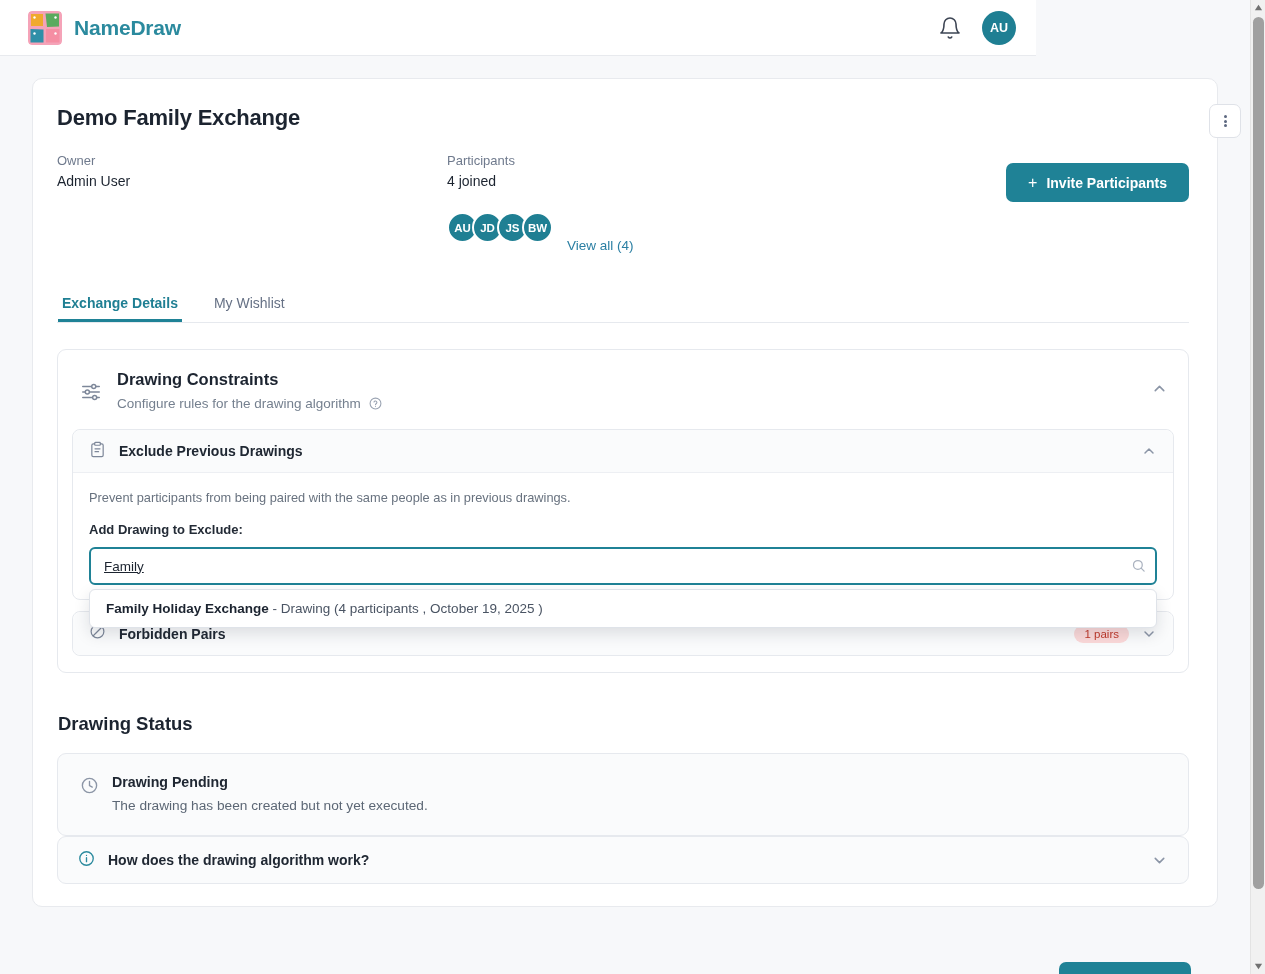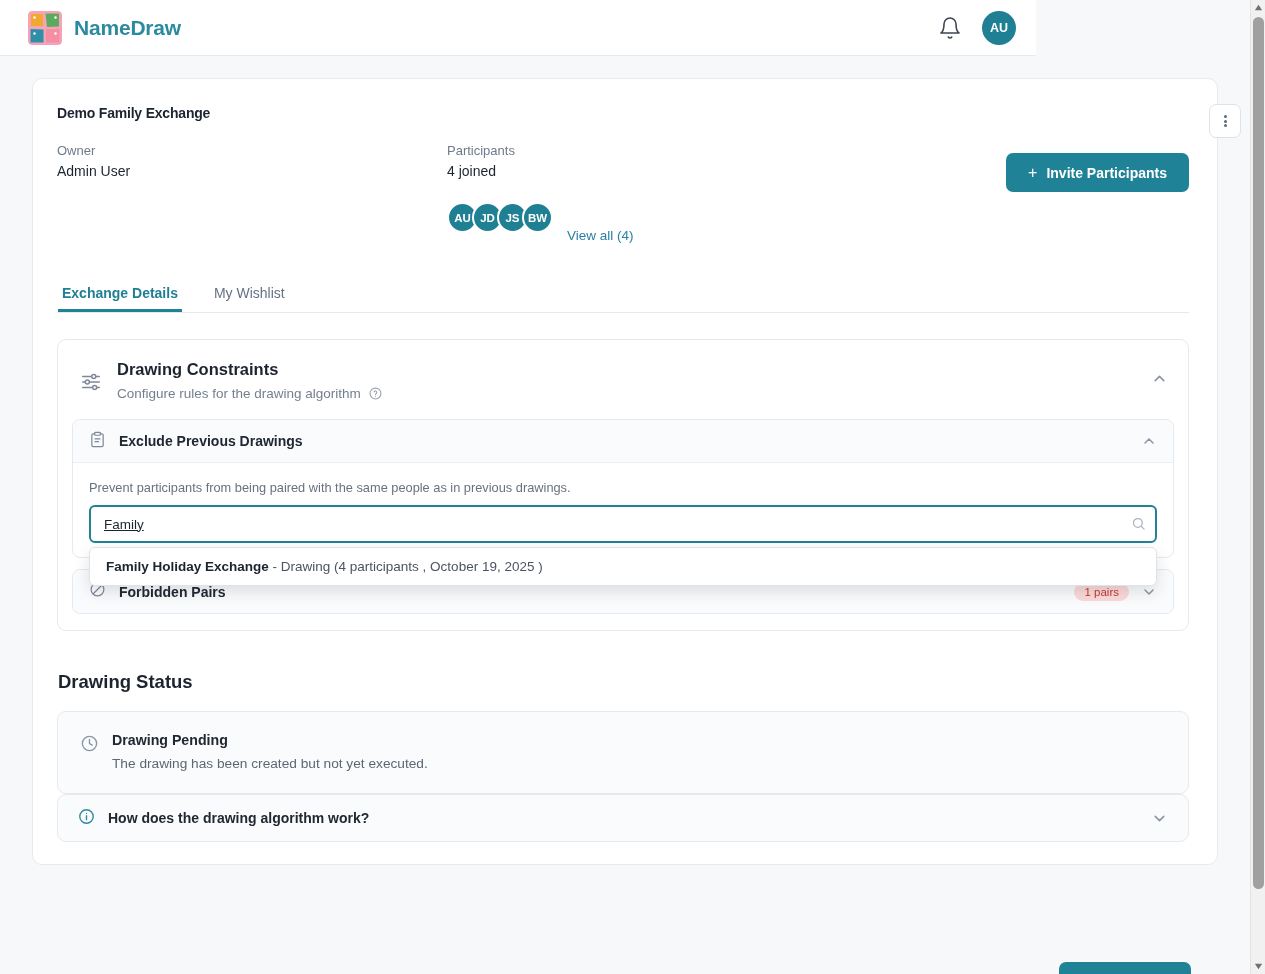--- a/index.html
+++ b/index.html
@@ -28,21 +28,21 @@
     color:#fff; font-size:12.5px; font-weight:bold;
     display:flex; align-items:center; justify-content:center;
   }
 
   
   .card {
     position:absolute; top:78px; left:32px; width:1186px;
     background:#ffffff; border:1px solid #e8eaee; border-radius:10px;
     padding: 26px 28px 22px 24px;
   }
-  .card-title { font-size:14px; font-weight:bold; color:#1c2430; letter-spacing:-0.2px; }
+  .card-title { font-size:22px; font-weight:bold; color:#1c2430; letter-spacing:-0.2px; }
   .kebab {
     position:absolute; top:104px; right:24px;
     width:32px; height:34px; border:1px solid #dfe2e8; border-radius:7px;
     background:#fff; display:flex; align-items:center; justify-content:center; cursor:pointer;
   }
   .kebab span { display:block; width:3px; height:3px; border-radius:50%; background:#5d6880; margin:1.5px 0; }
 
   .meta-row { display:flex; margin-top:20px; position:relative; }
   .meta-owner { width:390px; }
   .meta-label { font-size:13px; color:#6f7a8d; line-height:20px; }
@@ -264,20 +264,21 @@
             </span>
             <span class="sub-title">Exclude Previous Drawings</span>
             <span class="sub-chev">
               <svg viewBox="0 0 24 24" width="16" height="16" fill="none" stroke="currentColor" stroke-width="2.2" stroke-linecap="round" stroke-linejoin="round">
                 <polyline points="18 15 12 9 6 15"></polyline>
               </svg>
             </span>
           </div>
           <div class="sub-body">
             <div class="desc">Prevent participants from being paired with the same people as in previous drawings.</div>
+            <div class="field-label">Add Drawing to Exclude:</div>
             <div class="searchbox">
               <input class="search-input" type="text" value="Family" style="">
               <span>
                 <svg class="search-ic" viewBox="0 0 24 24" fill="none" stroke="currentColor" stroke-width="2" stroke-linecap="round">
                   <circle cx="11" cy="11" r="7"></circle>
                     <line x1="16.2" y1="16.2" x2="21" y2="21"></line>
                 </svg>
               </span>
               <div class="dropdown">
                 <div class="dd-item">

